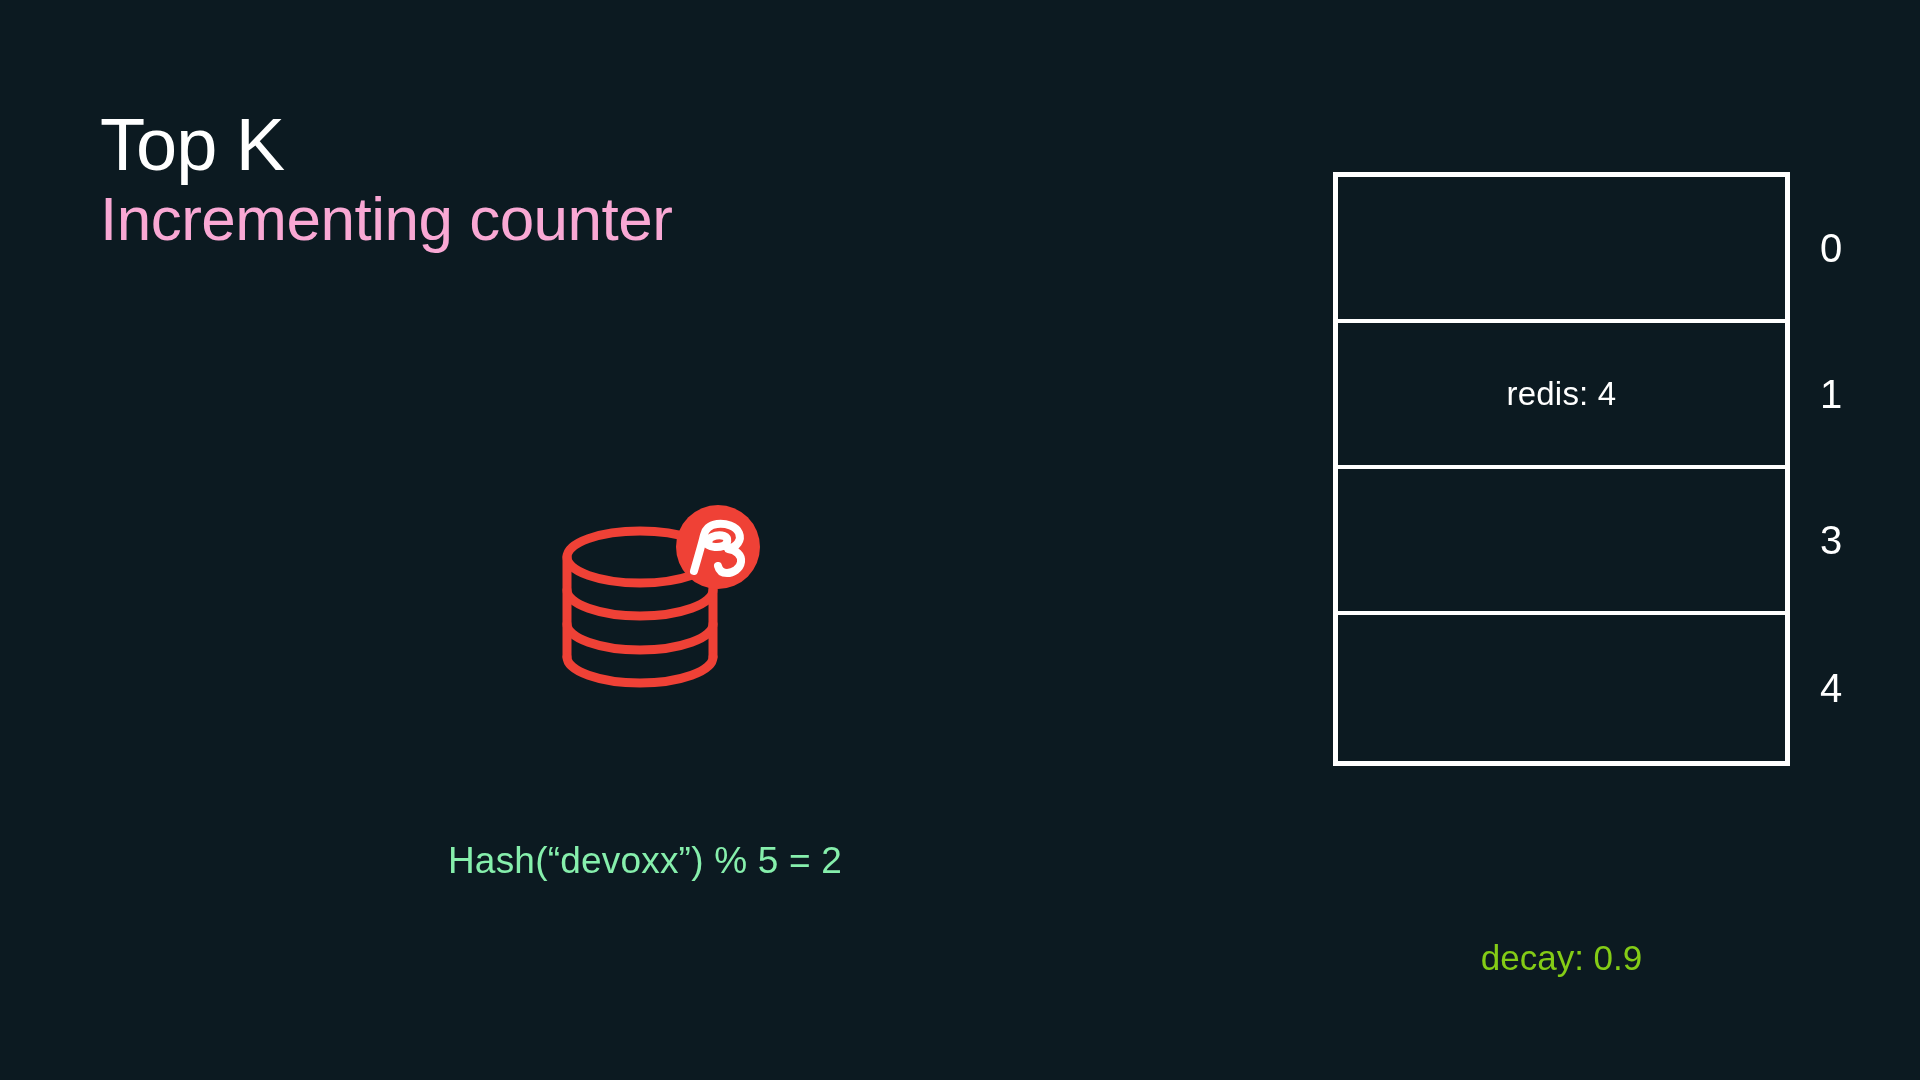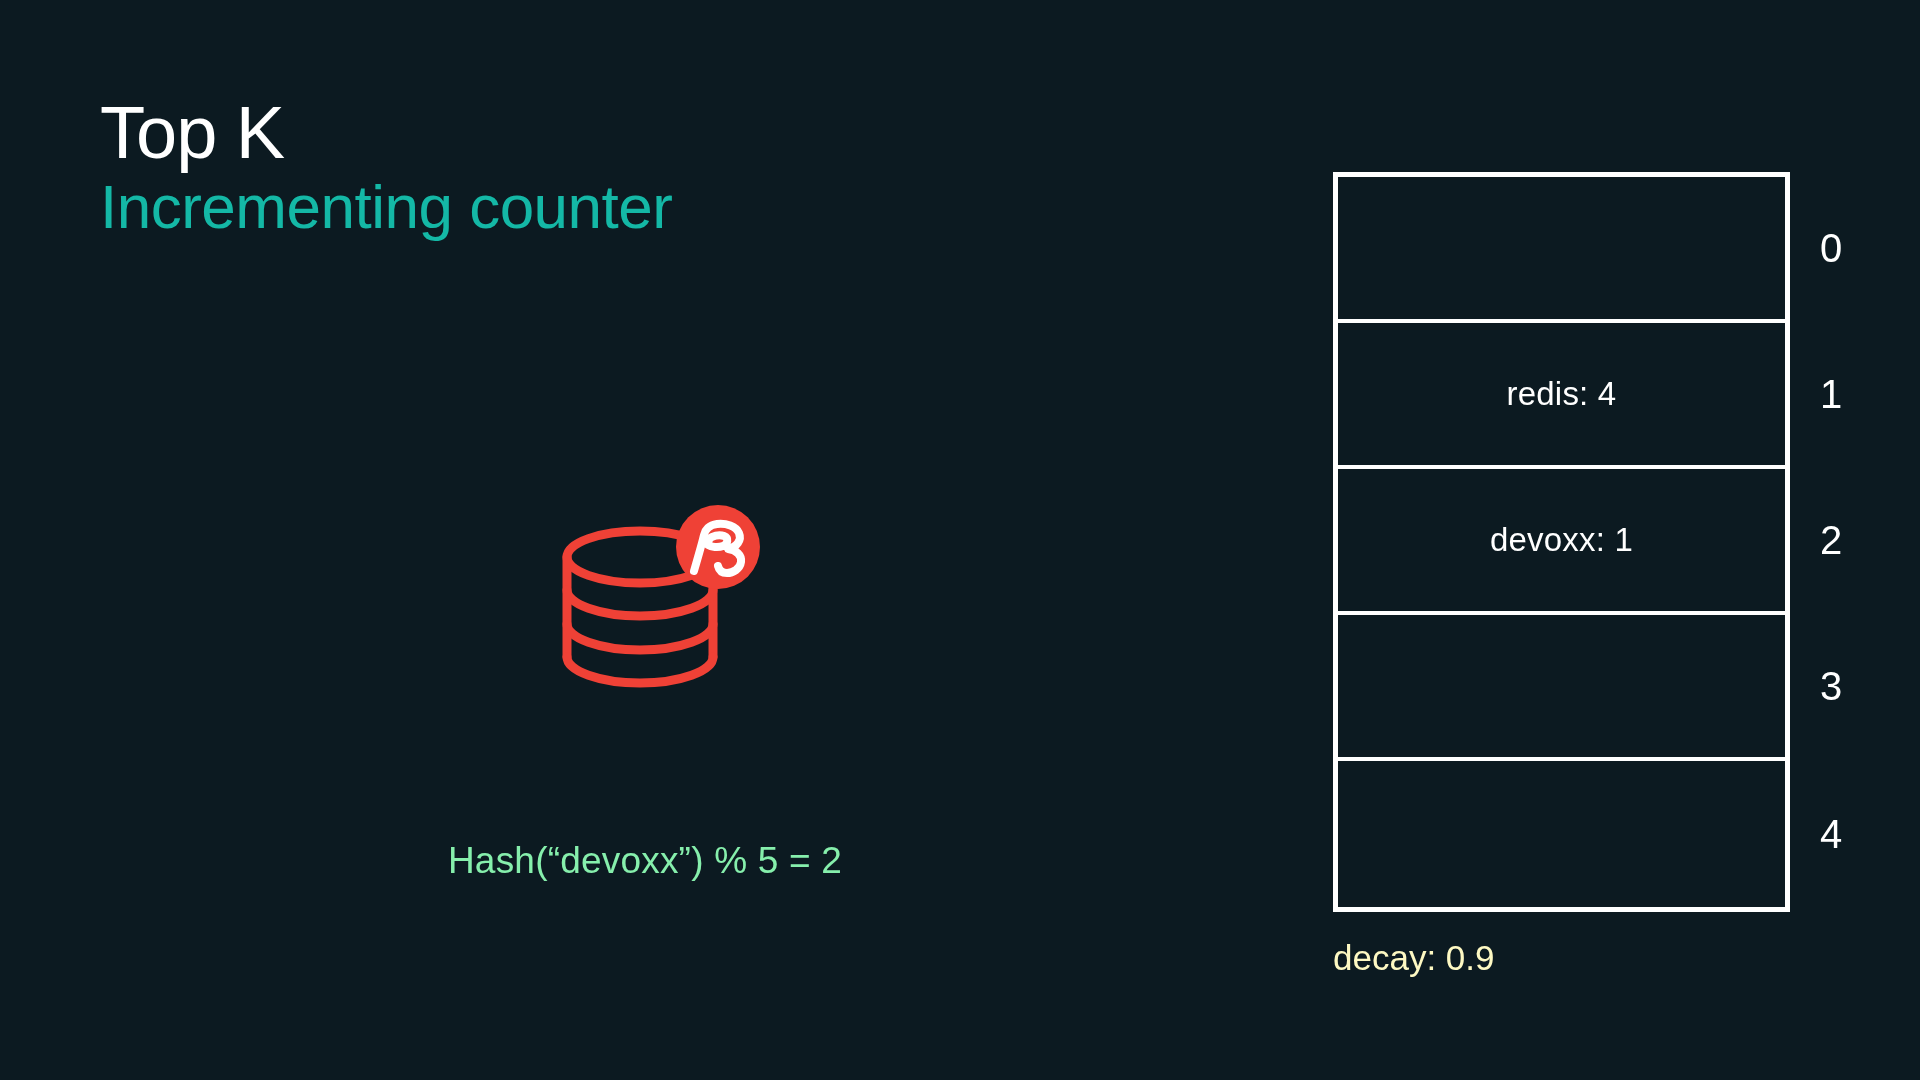--- a/index.html
+++ b/index.html
@@ -14,37 +14,37 @@
     background: #0c1a21;
     overflow: hidden;
     font-family: "Liberation Sans", sans-serif;
     color: #ffffff;
   }
 
   
   .heading {
     position: absolute;
     left: 100px;
-    top: 96px;
+    top: 108px;
     line-height: 1.0;
   }
   .heading .title {
     font-size: 74px;
     font-weight: 300;
     letter-spacing: -1px;
     color: #ffffff;
     margin: 0;
     padding: 0;
     white-space: nowrap;
   }
   .heading .subtitle {
     font-size: 62px;
     font-weight: 300;
     letter-spacing: -0.5px;
-    color: #14b8a6;
+    color: #f9a8d4;
     margin: 6px 0 0 0;
     padding: 0;
     white-space: nowrap;
   }
 
   
   .left-col {
     position: absolute;
     left: 0px;
     top: 0px;
@@ -123,24 +123,24 @@
     transform: translateY(-50%);
     font-size: 40px;
     font-weight: 400;
     color: #ffffff;
   }
   .decay-label {
     position: absolute;
     left: 1333px;
     top: 938px;
     width: 457px;
-    text-align: left;
+    text-align: center;
     font-size: 35px;
     font-weight: 400;
-    color: #fef9c3;
+    color: #84cc16;
     white-space: nowrap;
   }
 </style>
 </head>
 <body>
 
 <div id="slide">
 
   <div class="heading">
     <div class="title">Top K</div>
@@ -186,24 +186,20 @@
       <div class="topk-row">
         <span class="cell-text"></span>
         <span class="row-index">0</span>
       </div>
 
       <div class="topk-row">
         <span class="cell-text">redis: 4</span>
         <span class="row-index">1</span>
       </div>
 
-      <div class="topk-row">
-        <span class="cell-text">devoxx: 1</span>
-        <span class="row-index">2</span>
-      </div>
 
       <div class="topk-row">
         <span class="cell-text"></span>
         <span class="row-index">3</span>
       </div>
 
       <div class="topk-row">
         <span class="cell-text"></span>
         <span class="row-index">4</span>
       </div>

